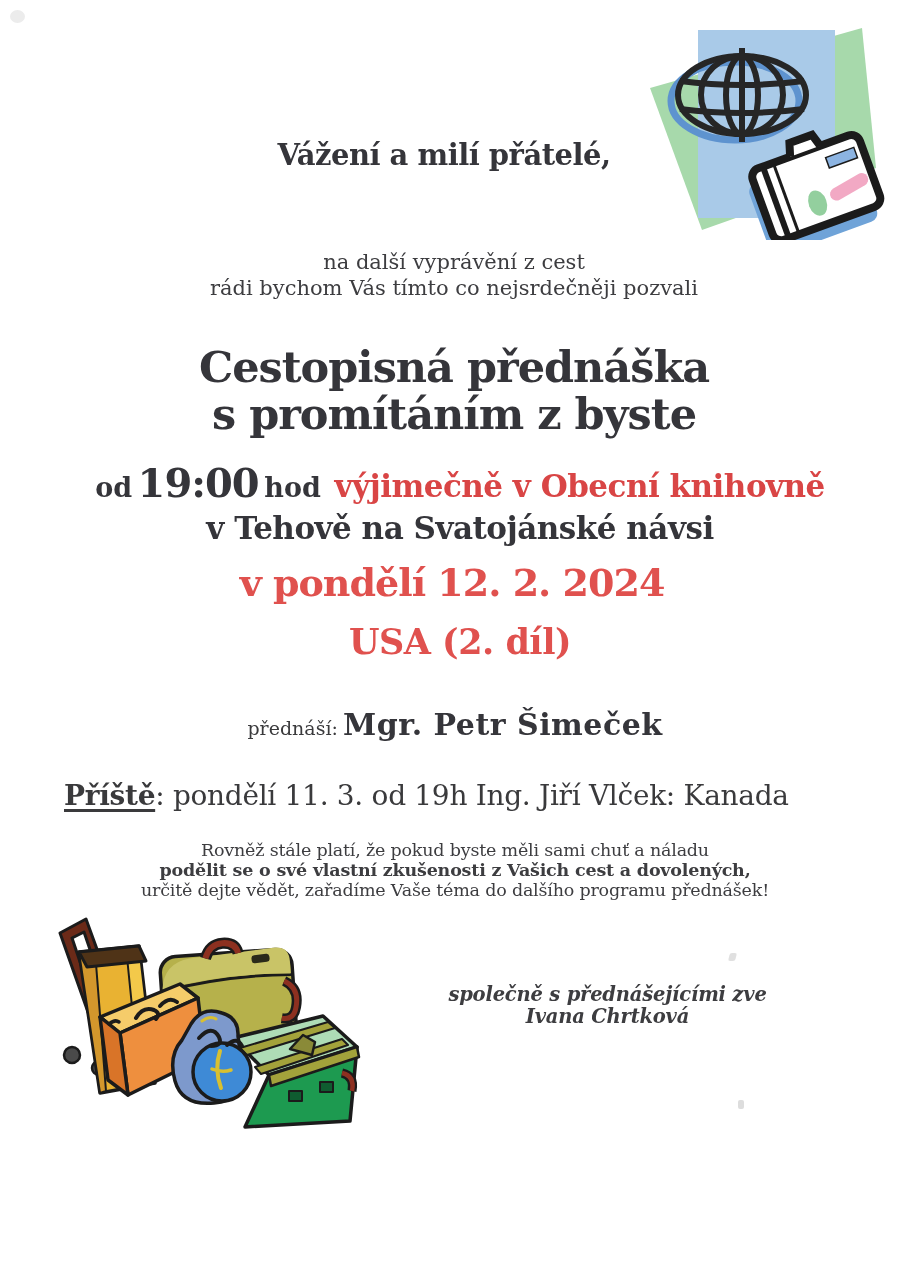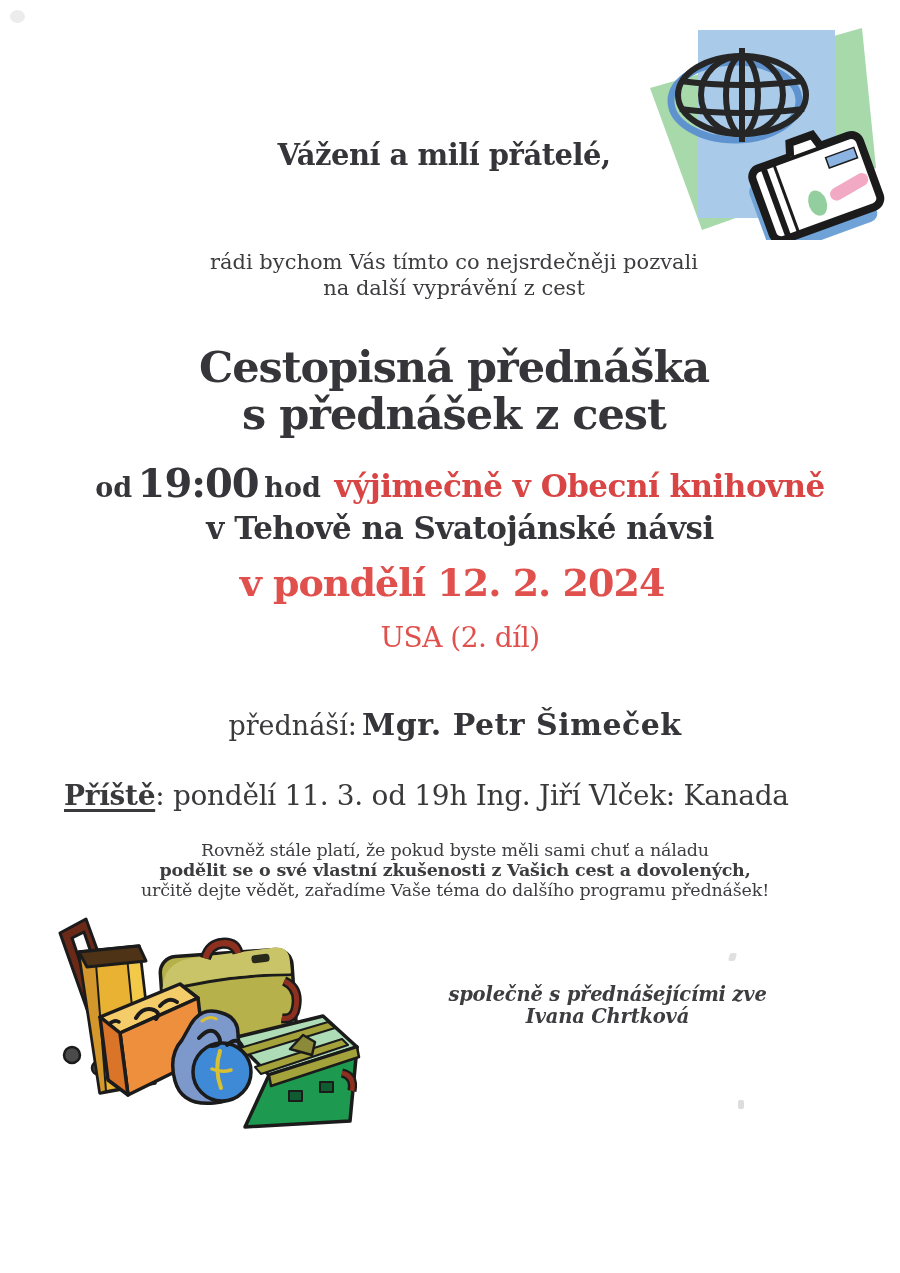--- a/index.html
+++ b/index.html
@@ -13,24 +13,24 @@
   .intro{left:8px;width:892px;top:250px;font-size:21px;line-height:1.22;color:#3d3d40;}
   .title{left:9px;width:890px;top:344px;font-size:43px;font-weight:bold;line-height:1.09;letter-spacing:-1px;color:#35353a;}
 
   .timeline{left:20px;width:880px;top:459px;font-weight:bold;white-space:nowrap;}
   .t-sm{font-size:27px;color:#35353a;}
   .t-big{font-size:40px;color:#35353a;letter-spacing:-1px;}
   .t-red{font-size:31px;color:#d94545;letter-spacing:-0.5px;margin-left:8px;}
   .loc{left:20px;width:880px;top:510px;font-size:31px;font-weight:bold;letter-spacing:-0.5px;color:#35353a;}
 
   .date{left:12px;width:880px;top:560px;font-size:38px;font-weight:bold;color:#e0514e;letter-spacing:-1px;}
-  .topic{left:20px;width:880px;top:621px;font-size:28px;font-weight:normal;color:#e0514e;letter-spacing:-0.5px;}
+  .topic{left:20px;width:880px;top:621px;font-size:35px;font-weight:bold;color:#e0514e;letter-spacing:-0.5px;}
 
   .lect{left:10px;width:890px;top:707px;}
-  .lect-label{font-size:27px;font-weight:normal;text-align:center;}
+  .lect-label{font-size:19px;font-weight:normal;text-align:center;}
   .lect-name{font-size:30px;font-weight:bold;letter-spacing:0.5px;color:#35353a;}
 
   .next{position:absolute;left:64px;top:779px;white-space:nowrap;font-size:28px;letter-spacing:-0.3px;}
   .next-label{font-weight:bold;text-decoration:underline;text-decoration-thickness:2.5px;text-underline-offset:4px;}
   .next-date{font-weight:normal;}
 
   .note{left:10px;width:890px;top:840px;font-size:17.5px;line-height:1.15;letter-spacing:-0.2px;color:#3d3d40;}
   .note .bold{font-weight:bold;}
 
   .sig{left:380px;width:455px;top:984px;font-size:19.5px;font-weight:bold;font-style:italic;line-height:1.13;letter-spacing:-0.2px;color:#3d3d40;}
@@ -74,27 +74,27 @@
       <path d="M -13 -37 l 4 -13 l 24 0 l 4 13" fill="#ffffff" stroke="#1b1b1b" stroke-width="8"></path>
       <rect x="20" y="-24" width="30" height="11" fill="#8cb4e2" stroke="#1b1b1b" stroke-width="1.5"></rect>
       <ellipse cx="-3" cy="16" rx="9" ry="13" fill="#93cf9e"></ellipse>
       <rect x="11" y="5" width="42" height="13" rx="6.5" fill="#f2a9c4" transform="rotate(-10 32 11)"></rect>
     </g>
   </svg>
 
   <div class="ctr greeting">Vážení a milí přátelé,</div>
 
   <div class="ctr intro">
+    <div>na další vyprávění z cest</div>
     <div>rádi bychom Vás tímto co nejsrdečněji pozvali</div>
-    <div>na další vyprávění z cest</div>
   </div>
 
   <div class="ctr title">
     <div>Cestopisná přednáška</div>
-    <div>s přednášek z cest</div>
+    <div>s promítáním z byste</div>
   </div>
 
   <div class="ctr timeline">
     <span class="t-sm">od</span>
     <span class="t-big">19:00</span>
     <span class="t-sm">hod</span>
     <span class="t-red">výjimečně v Obecní knihovně</span>
   </div>
   <div class="ctr loc">v Tehově na Svatojánské návsi</div>
 

